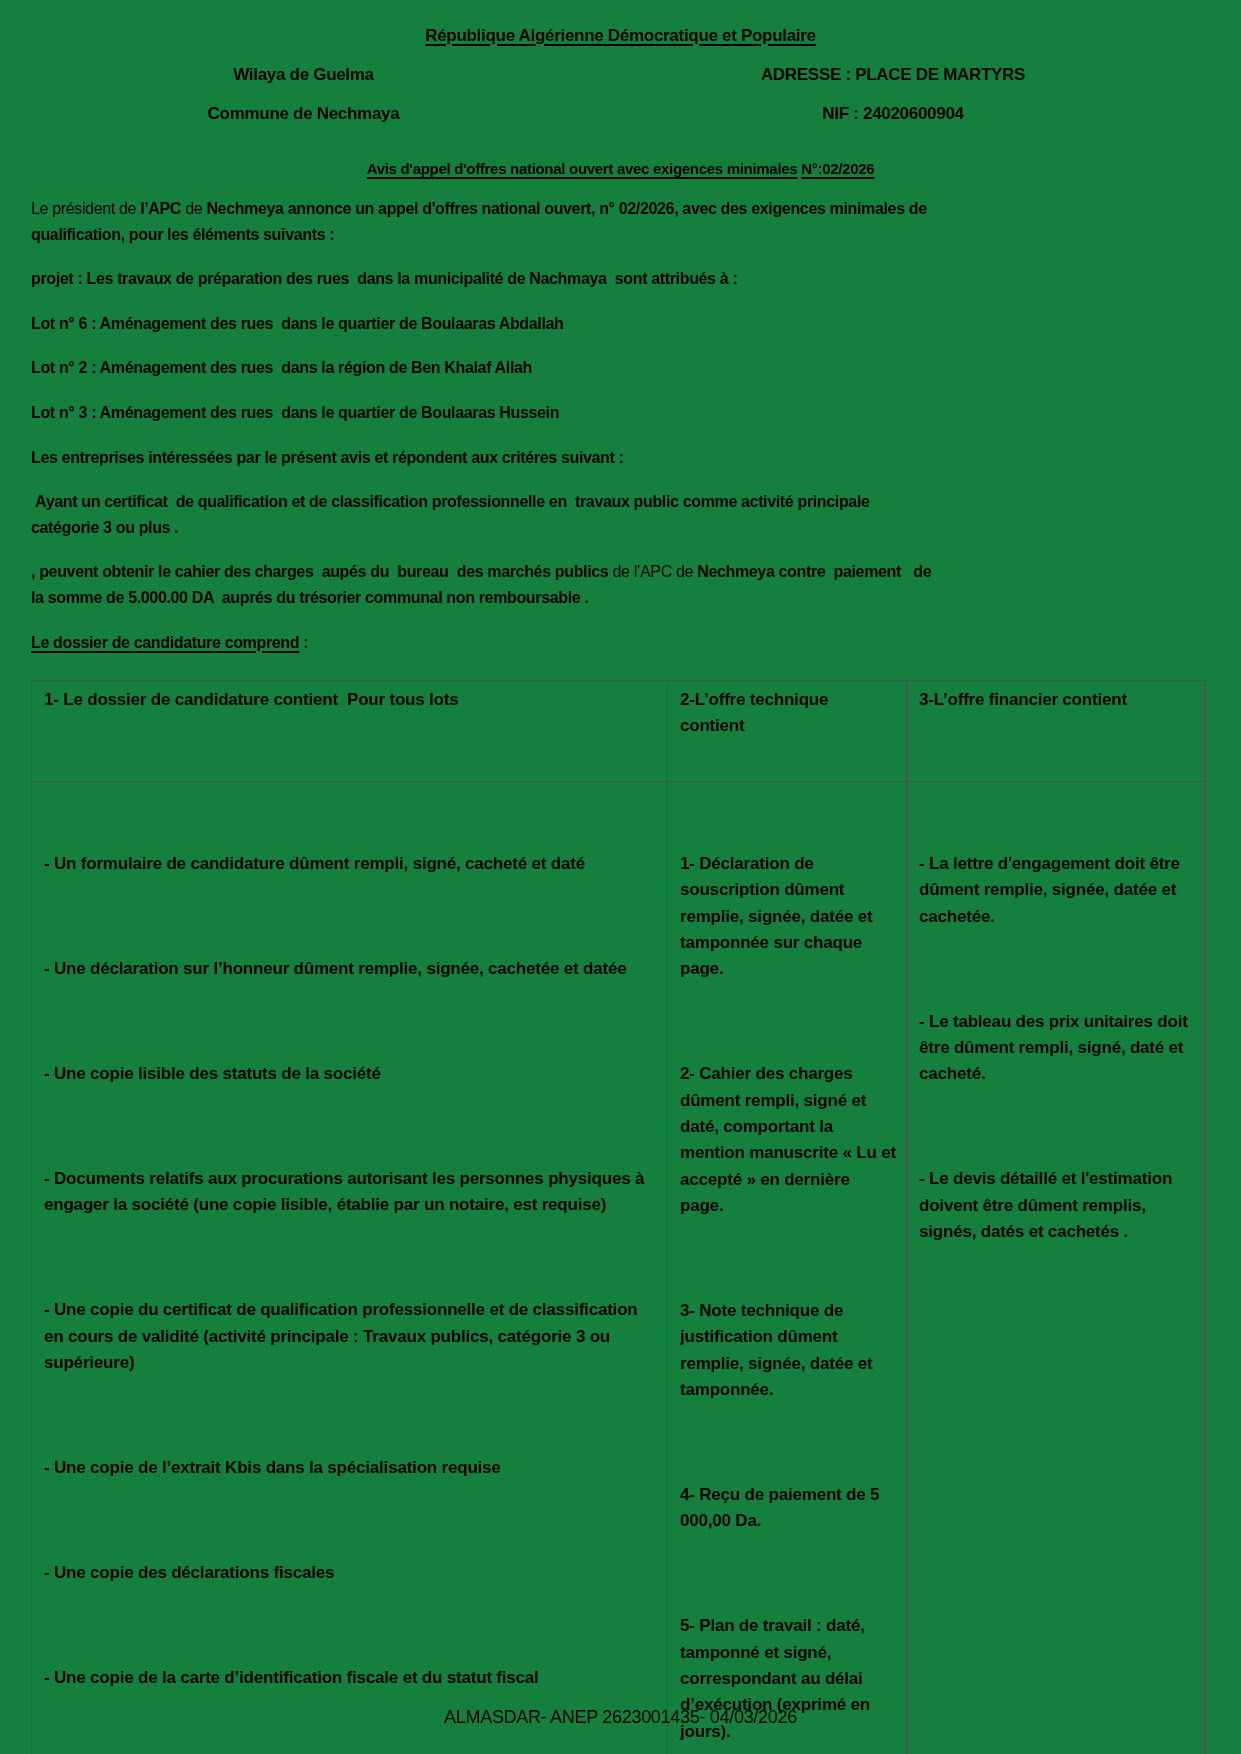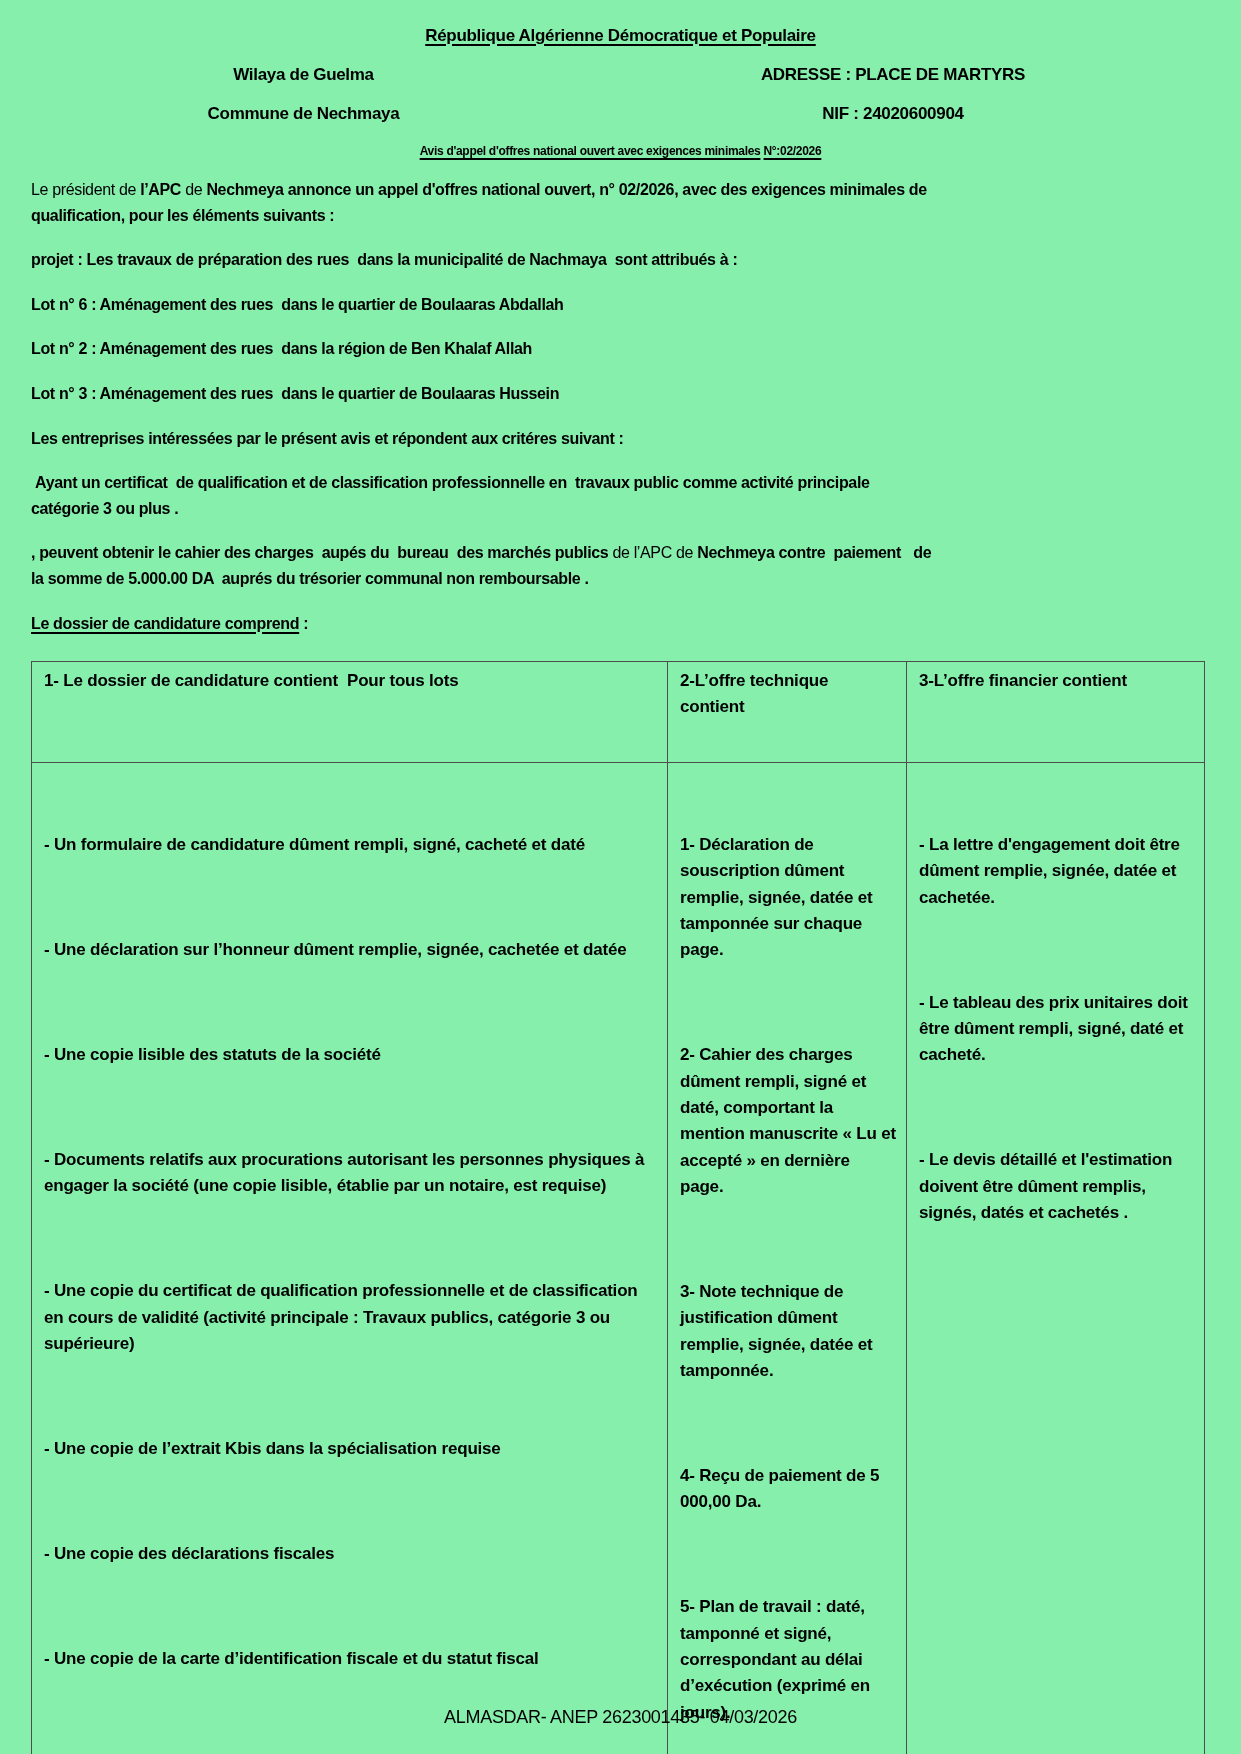--- a/index.html
+++ b/index.html
@@ -1,37 +1,37 @@
 <!DOCTYPE html>
 <html><head>
 <meta charset="utf-8">
 <style>
   html,body{margin:0;padding:0;background:#e9e9e9;}
   .page{
     position:relative;
     width:1241px;height:1754px;
     margin:0 auto;
-    background:#86efac;
+    background:#15803d;
     font-family:"Liberation Sans", sans-serif;
     color:#000;
     box-sizing:border-box;
     padding:26px 31px 0 31px;
     overflow:hidden;
   }
   .u{text-decoration:underline;text-underline-offset:3px;text-decoration-thickness:1.5px;}
   .title1{
     text-align:center;font-weight:bold;font-size:17px;
     letter-spacing:-0.3px;margin:0 0 4px 0;
   }
   .hrow{display:flex;margin-top:19px;font-weight:bold;font-size:17px;letter-spacing:-0.3px;text-align:center;}
   .hleft{width:545px;flex:none;}
   .hright{flex:1;}
   .title2{
-    text-align:center;font-weight:bold;font-size:12px;
-    letter-spacing:-0.3px;margin-top:20px;
+    text-align:center;font-weight:bold;font-size:15px;
+    letter-spacing:-0.3px;margin-top:36px;
   }
   .para{
     font-size:16px;font-weight:bold;letter-spacing:-0.35px;
     line-height:1.6;margin:19px 0 0 0;
     white-space:pre-wrap;
   }
   .rw{font-weight:normal;}
   table.doc{
     border-collapse:collapse;table-layout:fixed;
     width:1173px;margin-top:25px;

